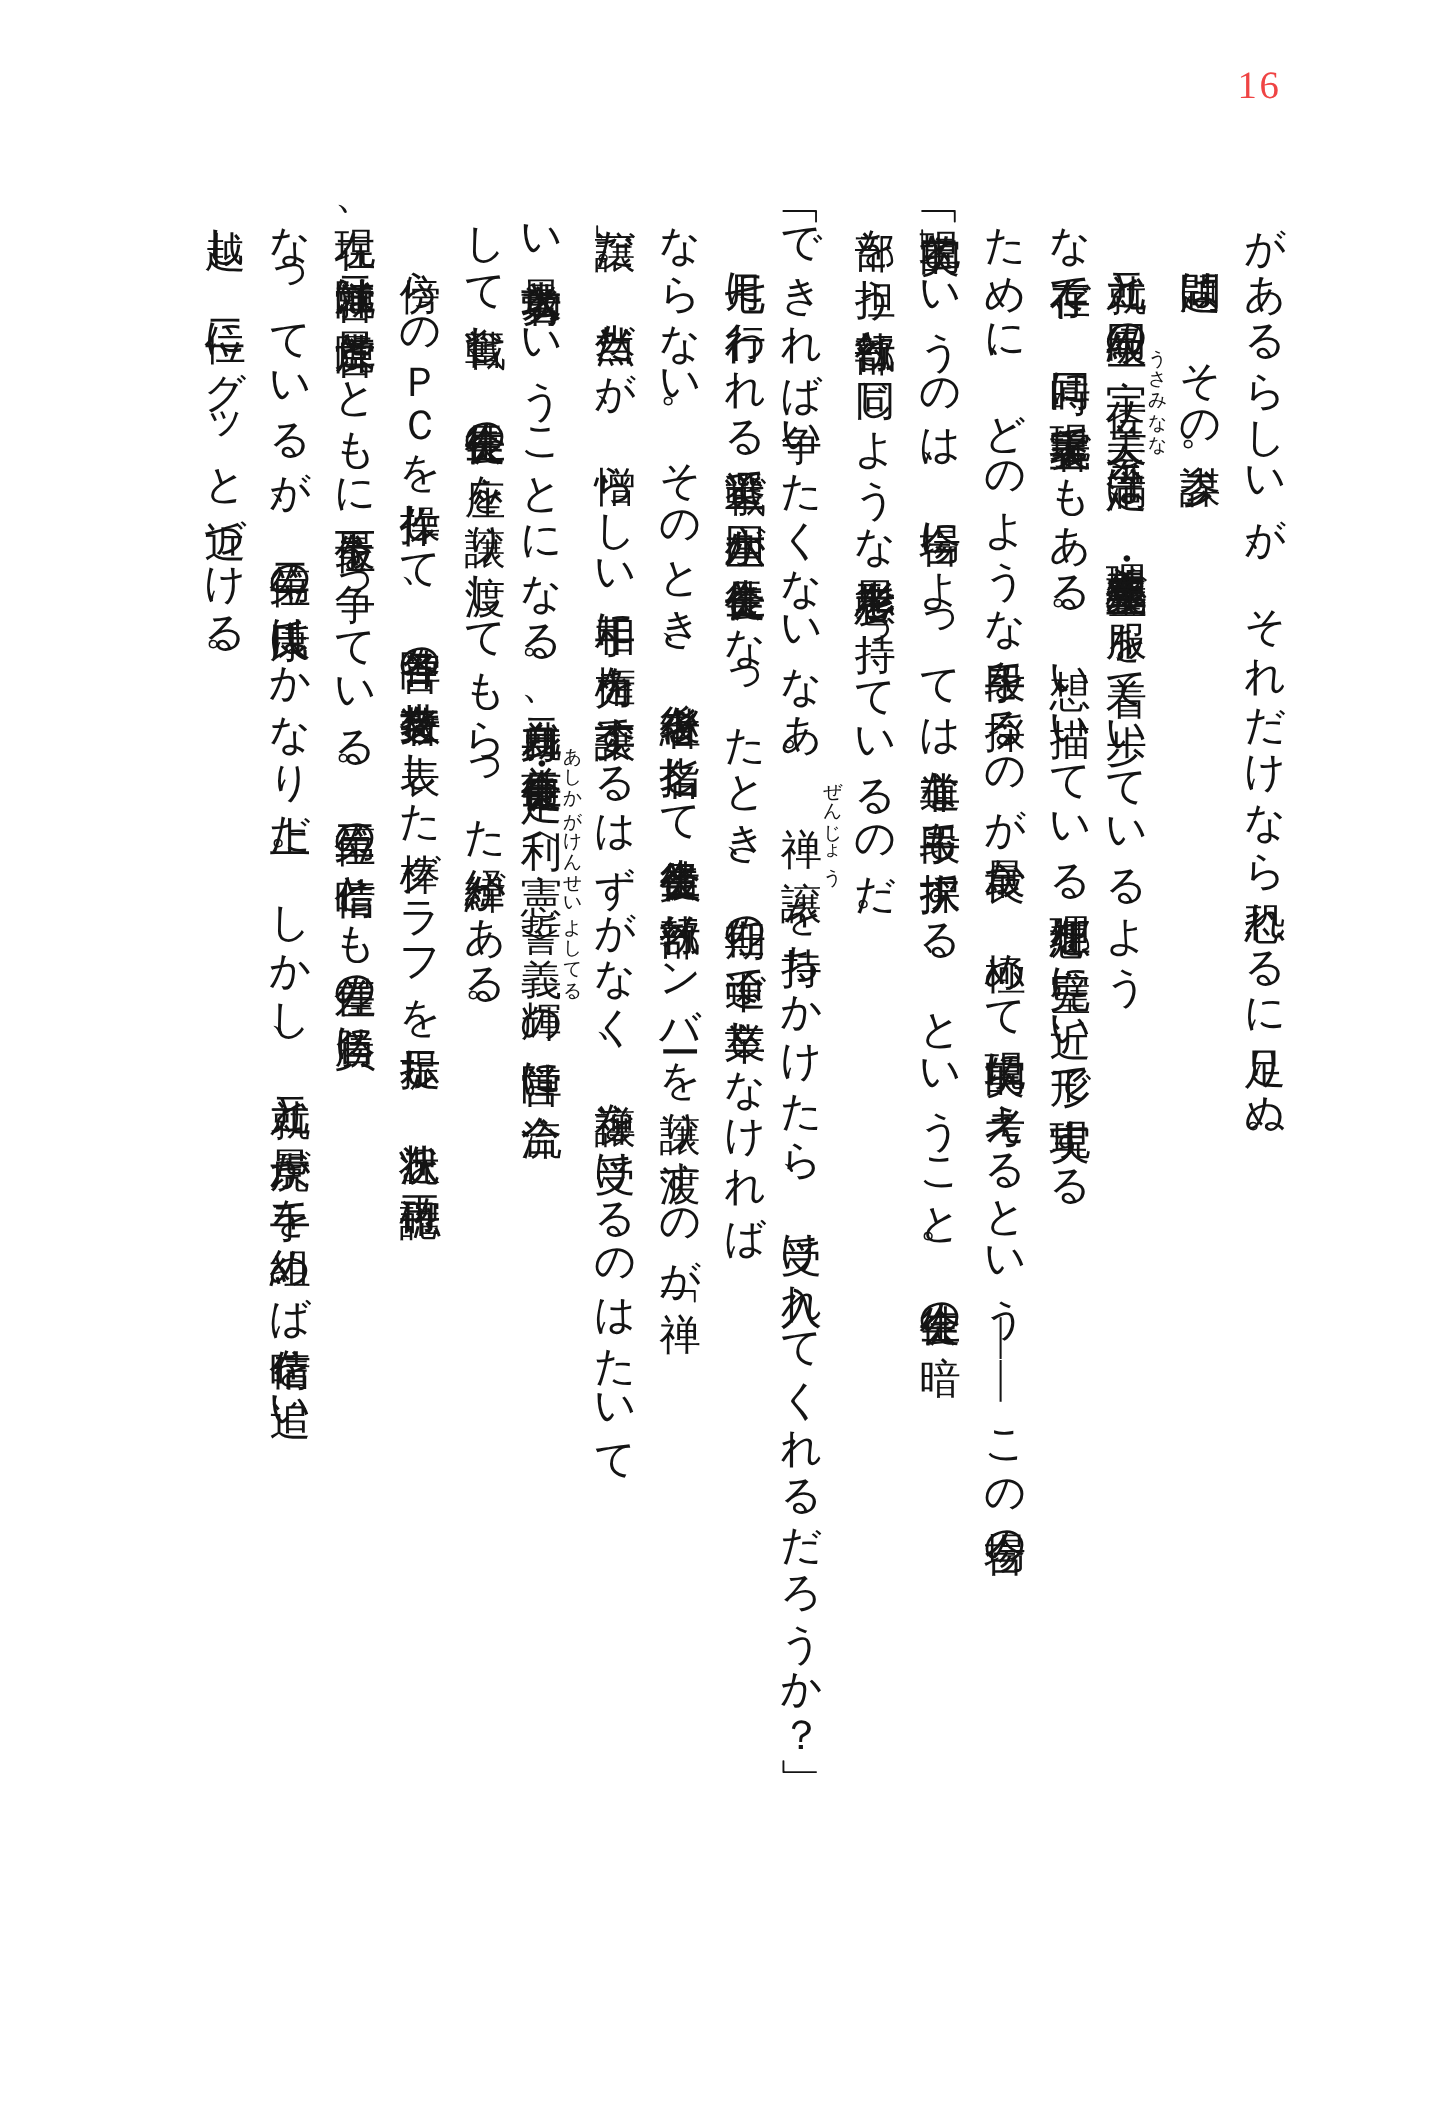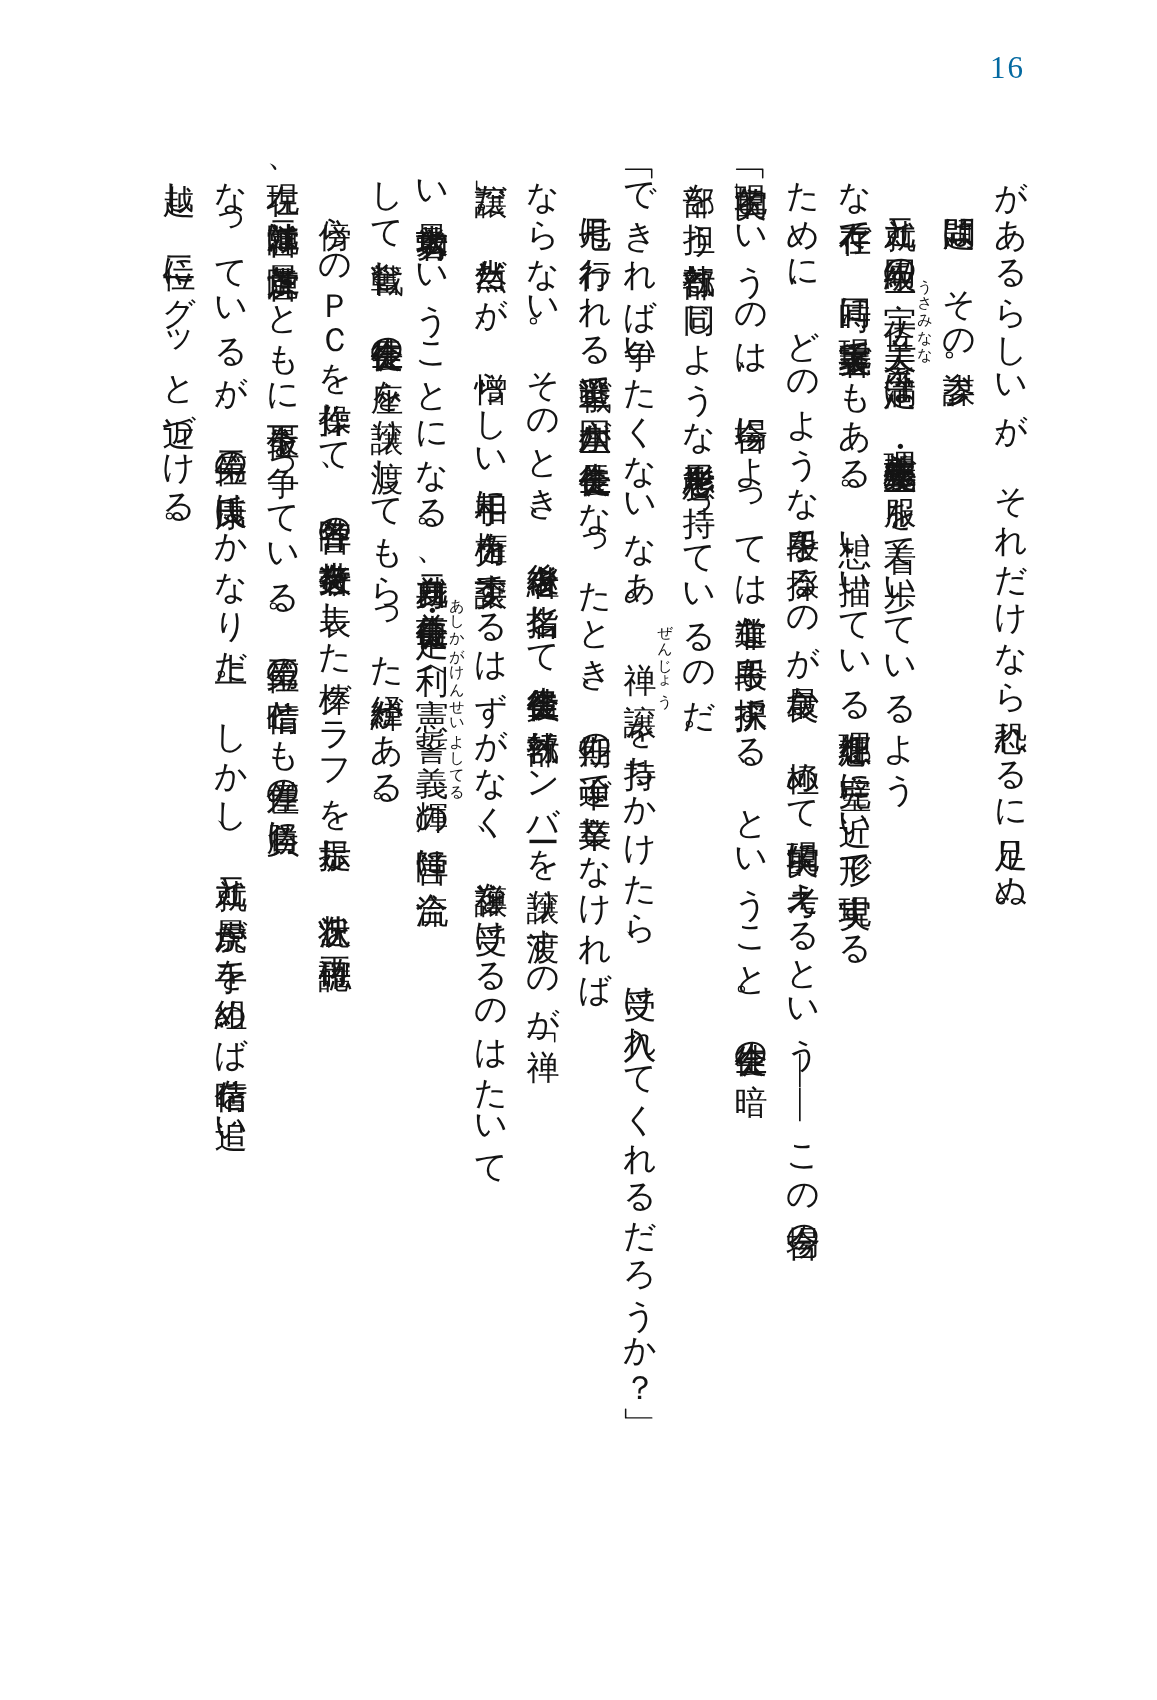--- a/index.html
+++ b/index.html
@@ -14,21 +14,21 @@
     background: #ffffff;
     overflow: hidden;
     color: #141414;
   }
   .page-number {
     position: absolute;
     top: 50px;
     left: 990px;
     font-size: 31px;
     letter-spacing: 2px;
-    color: #0369a1;
+    color: #ef4444;
   }
   .text-block {
     position: absolute;
     top: 158px;
     right: 120px;
     writing-mode: vertical-rl;
     text-orientation: mixed;
     font-size: 33px;
     color: #141414;
   }

